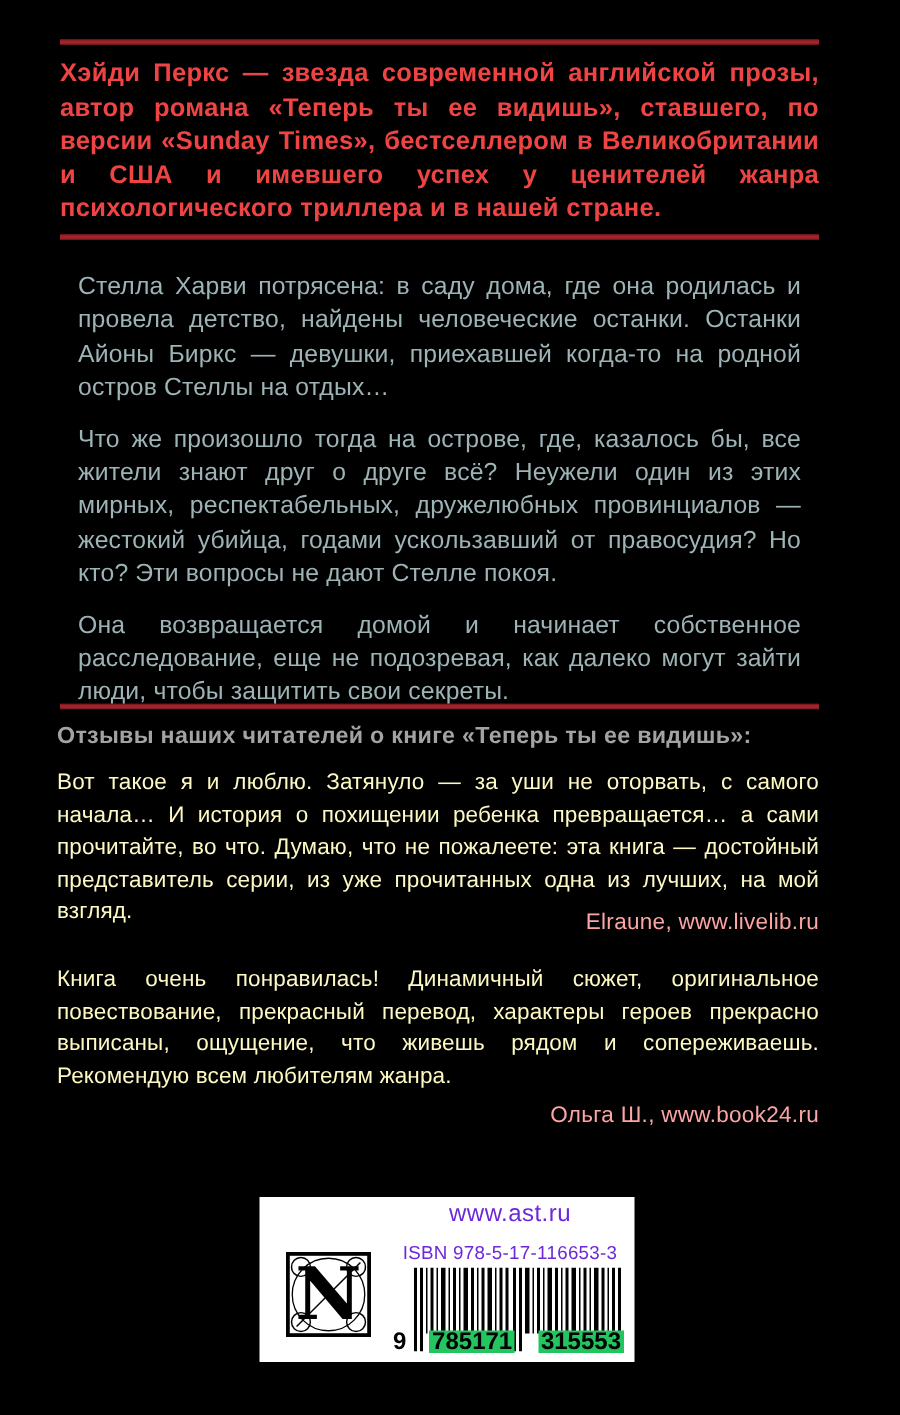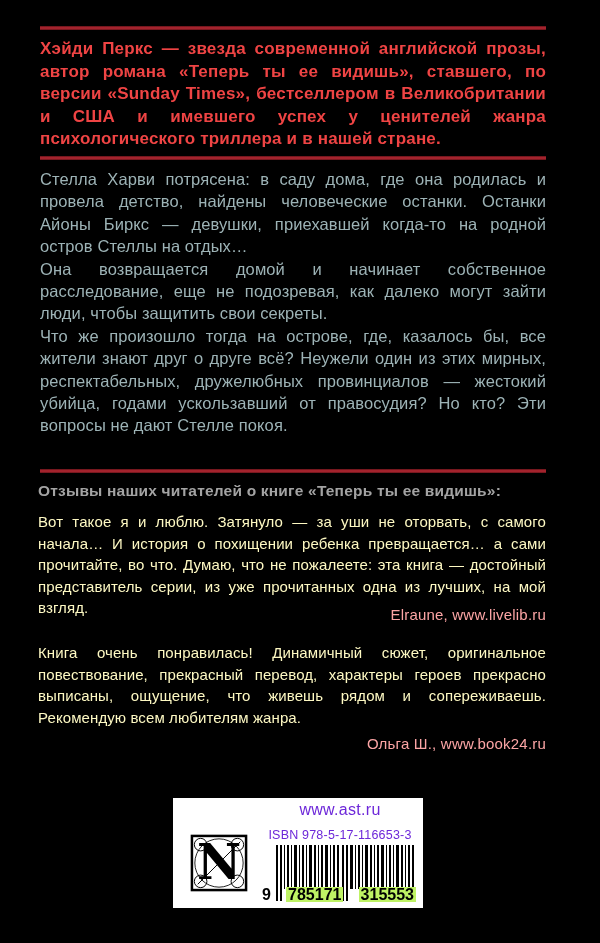--- a/index.html
+++ b/index.html
@@ -20,21 +20,21 @@
   .blurb{
     position:absolute;top:38px;left:40px;width:506px;
     color:#ef4444;font-size:17px;font-weight:700;line-height:22.5px;
     text-align:justify;letter-spacing:0.2px;
   }
   .annotation{
     position:absolute;top:168px;left:40px;width:506px;
     color:#9db3b6;font-size:16.5px;line-height:22.4px;
     text-align:justify;letter-spacing:0.1px;
   }
-  .annotation p{margin:0;}
+  .annotation p{margin:12px;}
   .annotation p.indent{text-indent:6px;}
 
   .reviews-heading{
     position:absolute;top:482px;left:38px;width:508px;
     color:#a3a3a3;font-size:15.5px;font-weight:600;letter-spacing:0.2px;
   }
   .review-text{
     position:absolute;left:38px;width:508px;
     color:#fef9c3;font-size:15px;line-height:21.6px;
     text-align:justify;letter-spacing:0.1px;
@@ -57,35 +57,35 @@
   .website{margin-top:3px;text-align:center;font-size:16px;letter-spacing:0.3px;color:#6d28d9;}
   .isbn{margin-top:9px;text-align:center;font-size:12.5px;letter-spacing:0.2px;color:#6d28d9;}
   .barcode{position:relative;width:154px;height:56px;margin-top:3px;margin-left:1px;}
   .bars{position:absolute;right:0;top:0;width:140px;height:56px;}
   .digits{
     position:absolute;left:0;bottom:-1px;width:154px;
     display:flex;justify-content:space-between;align-items:flex-end;
     font-size:16px;font-weight:700;line-height:15px;color:#000;
     font-family:"Liberation Sans",sans-serif;
   }
-  .digits .grp{background:#bef264;padding:0 2px;}
+  .digits .grp{background:#22c55e;padding:0 2px;}
 </style>
 </head>
 <body>
 
 <div id="rule-top" class="rule"></div>
 
 <div class="blurb">Хэйди Перкс — звезда современной английской прозы, автор романа «Теперь ты ее видишь», ставшего, по версии «Sunday Times»,  бестселлером в Великобритании и США и имевшего успех у ценителей жанра психологического триллера и в нашей стране.</div>
 
 <div id="rule-mid" class="rule"></div>
 
 <div class="annotation">
   <p>Стелла Харви потрясена: в саду дома, где она родилась и провела детство, найдены человеческие останки. Останки Айоны Биркс — девушки, приехавшей когда-то на родной остров Стеллы на отдых…</p>
+  <p>Что же произошло тогда на острове, где, казалось бы, все жители знают друг о друге всё? Неужели один из этих мирных, респектабельных, дружелюбных провинциалов — жестокий убийца, годами ускользавший от правосудия? Но кто? Эти вопросы не дают Стелле покоя.</p>
   <p>Она возвращается домой и начинает собственное расследование, еще не подозревая, как далеко могут зайти люди, чтобы защитить свои секреты.</p>
-  <p>Что же произошло тогда на острове, где, казалось бы, все жители знают друг о друге всё? Неужели один из этих мирных, респектабельных, дружелюбных провинциалов — жестокий убийца, годами ускользавший от правосудия? Но кто? Эти вопросы не дают Стелле покоя.</p>
 </div>
 
 <div id="rule-bot" class="rule"></div>
 
 <div class="reviews-heading">Отзывы наших читателей о книге «Теперь ты ее видишь»:</div>
 
 <div id="review-1-text" class="review-text">Вот такое я и люблю. Затянуло — за уши не оторвать, с самого начала… И история о похищении ребенка превращается… а сами прочитайте, во что. Думаю, что не пожалеете: эта книга — достойный представитель серии, из уже прочитанных одна из лучших, на мой взгляд.</div>
 <div id="review-1-attr" class="review-attr">Elraune, www.livelib.ru</div>
 
 <div id="review-2-text" class="review-text">Книга очень понравилась! Динамичный сюжет, оригинальное повествование, прекрасный перевод, характеры героев прекрасно выписаны, ощущение, что живешь рядом и сопереживаешь. Рекомендую всем любителям жанра.</div>

